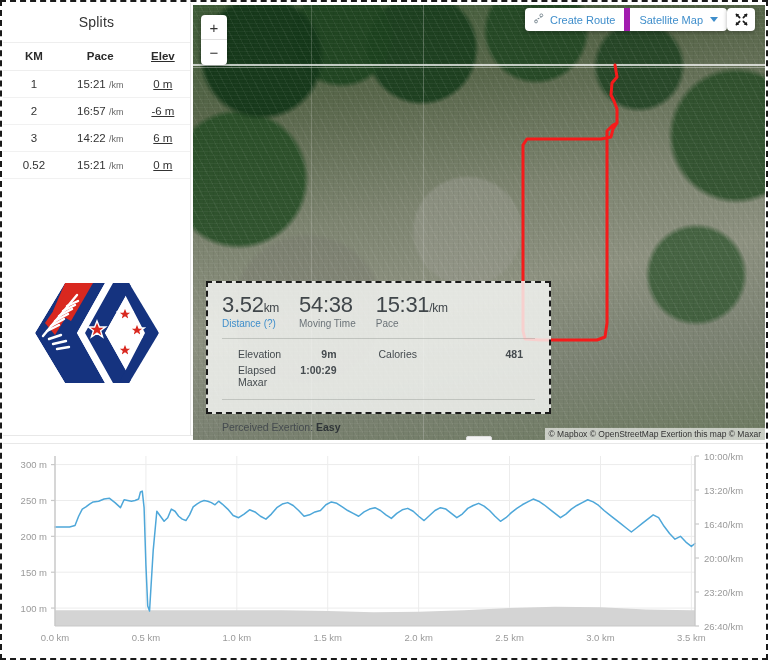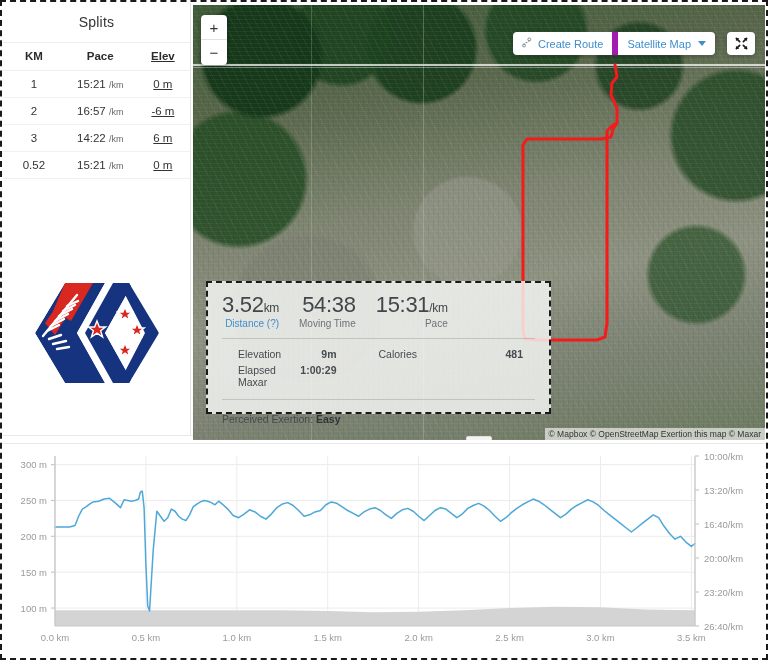--- a/index.html
+++ b/index.html
@@ -99,21 +99,21 @@
     box-shadow:0 1px 4px rgba(0,0,0,.35); z-index:12;
   }
   .zoom-btn {
     height:25px; display:flex; align-items:center; justify-content:center;
     font-size:15px; color:#333; cursor:pointer; user-select:none;
     font-family:"Liberation Sans", sans-serif;
   }
   .zoom-btn.top { border-bottom:1px solid #e2e2e2; }
 
   .map-topbar {
-    position:absolute; right:10px; top:27px; display:flex; gap:12px; z-index:12;
+    position:absolute; right:10px; top:3px; display:flex; gap:0; z-index:12;
   }
   .mtb-group {
     display:flex; background:#fff; border-radius:4px;
     box-shadow:0 1px 4px rgba(0,0,0,.3); overflow:hidden; height:23px;
   }
   .mtb-btn {
     display:flex; align-items:center; gap:5px;
     padding:0 9px; font-size:11px; color:#3f8ecb; cursor:pointer;
     white-space:nowrap;
   }
@@ -131,39 +131,39 @@
   
   .route-svg { position:absolute; inset:0; z-index:6; pointer-events:none; }
 
   
   .stats-overlay {
     position:absolute; left:13px; top:276px; width:345px; height:133px;
     background:rgba(248,249,247,.82);
     border:2px dashed #1a1a1a;
     z-index:14; padding:10px 14px 0 14px;
   }
-  .stat-row-main { display:flex; align-items:flex-end; gap:0;text-align:right; }
+  .stat-row-main { display:flex; align-items:flex-end; gap:0; }
   .stat-main { margin-right:20px; }
   .stat-main .val {
     font-size:22px; color:#40464a; font-weight:300; line-height:1.05;
     letter-spacing:-.3px;
   }
   .stat-main .val .unit { font-size:12px; font-weight:400; }
   .stat-main .lbl { font-size:10px; color:#6b7378; margin-top:2px; }
   .stat-main .lbl.link { color:#3f8ecb; }
   .stat-divider { height:1px; background:rgba(130,135,130,.35); margin:9px 0 0 0; }
   .stat-grid { display:flex; margin-top:7px; }
   .stat-col { width:50%; }
   .stat-line {
     display:flex; justify-content:space-between; font-size:10.5px;
     color:#454b4f; padding:2px 0; padding-right:12px;
   }
   .stat-line .sv { font-weight:bold; }
   .stat-col.left .stat-line { padding-right:42px;padding-left:16px; }
-  .pe-row { font-size:10.5px; color:#454b4f; margin-top:13px; }
+  .pe-row { font-size:10.5px; color:#454b4f; margin-top:21px; }
   .pe-row b { color:#2f3538; }
 
   
   .attrib {
     position:absolute; right:0; bottom:0; z-index:13;
     background:rgba(255,255,255,.62); font-size:8.5px; color:#333;
     padding:1px 4px; white-space:nowrap;
   }
   
   .resize-handle {

